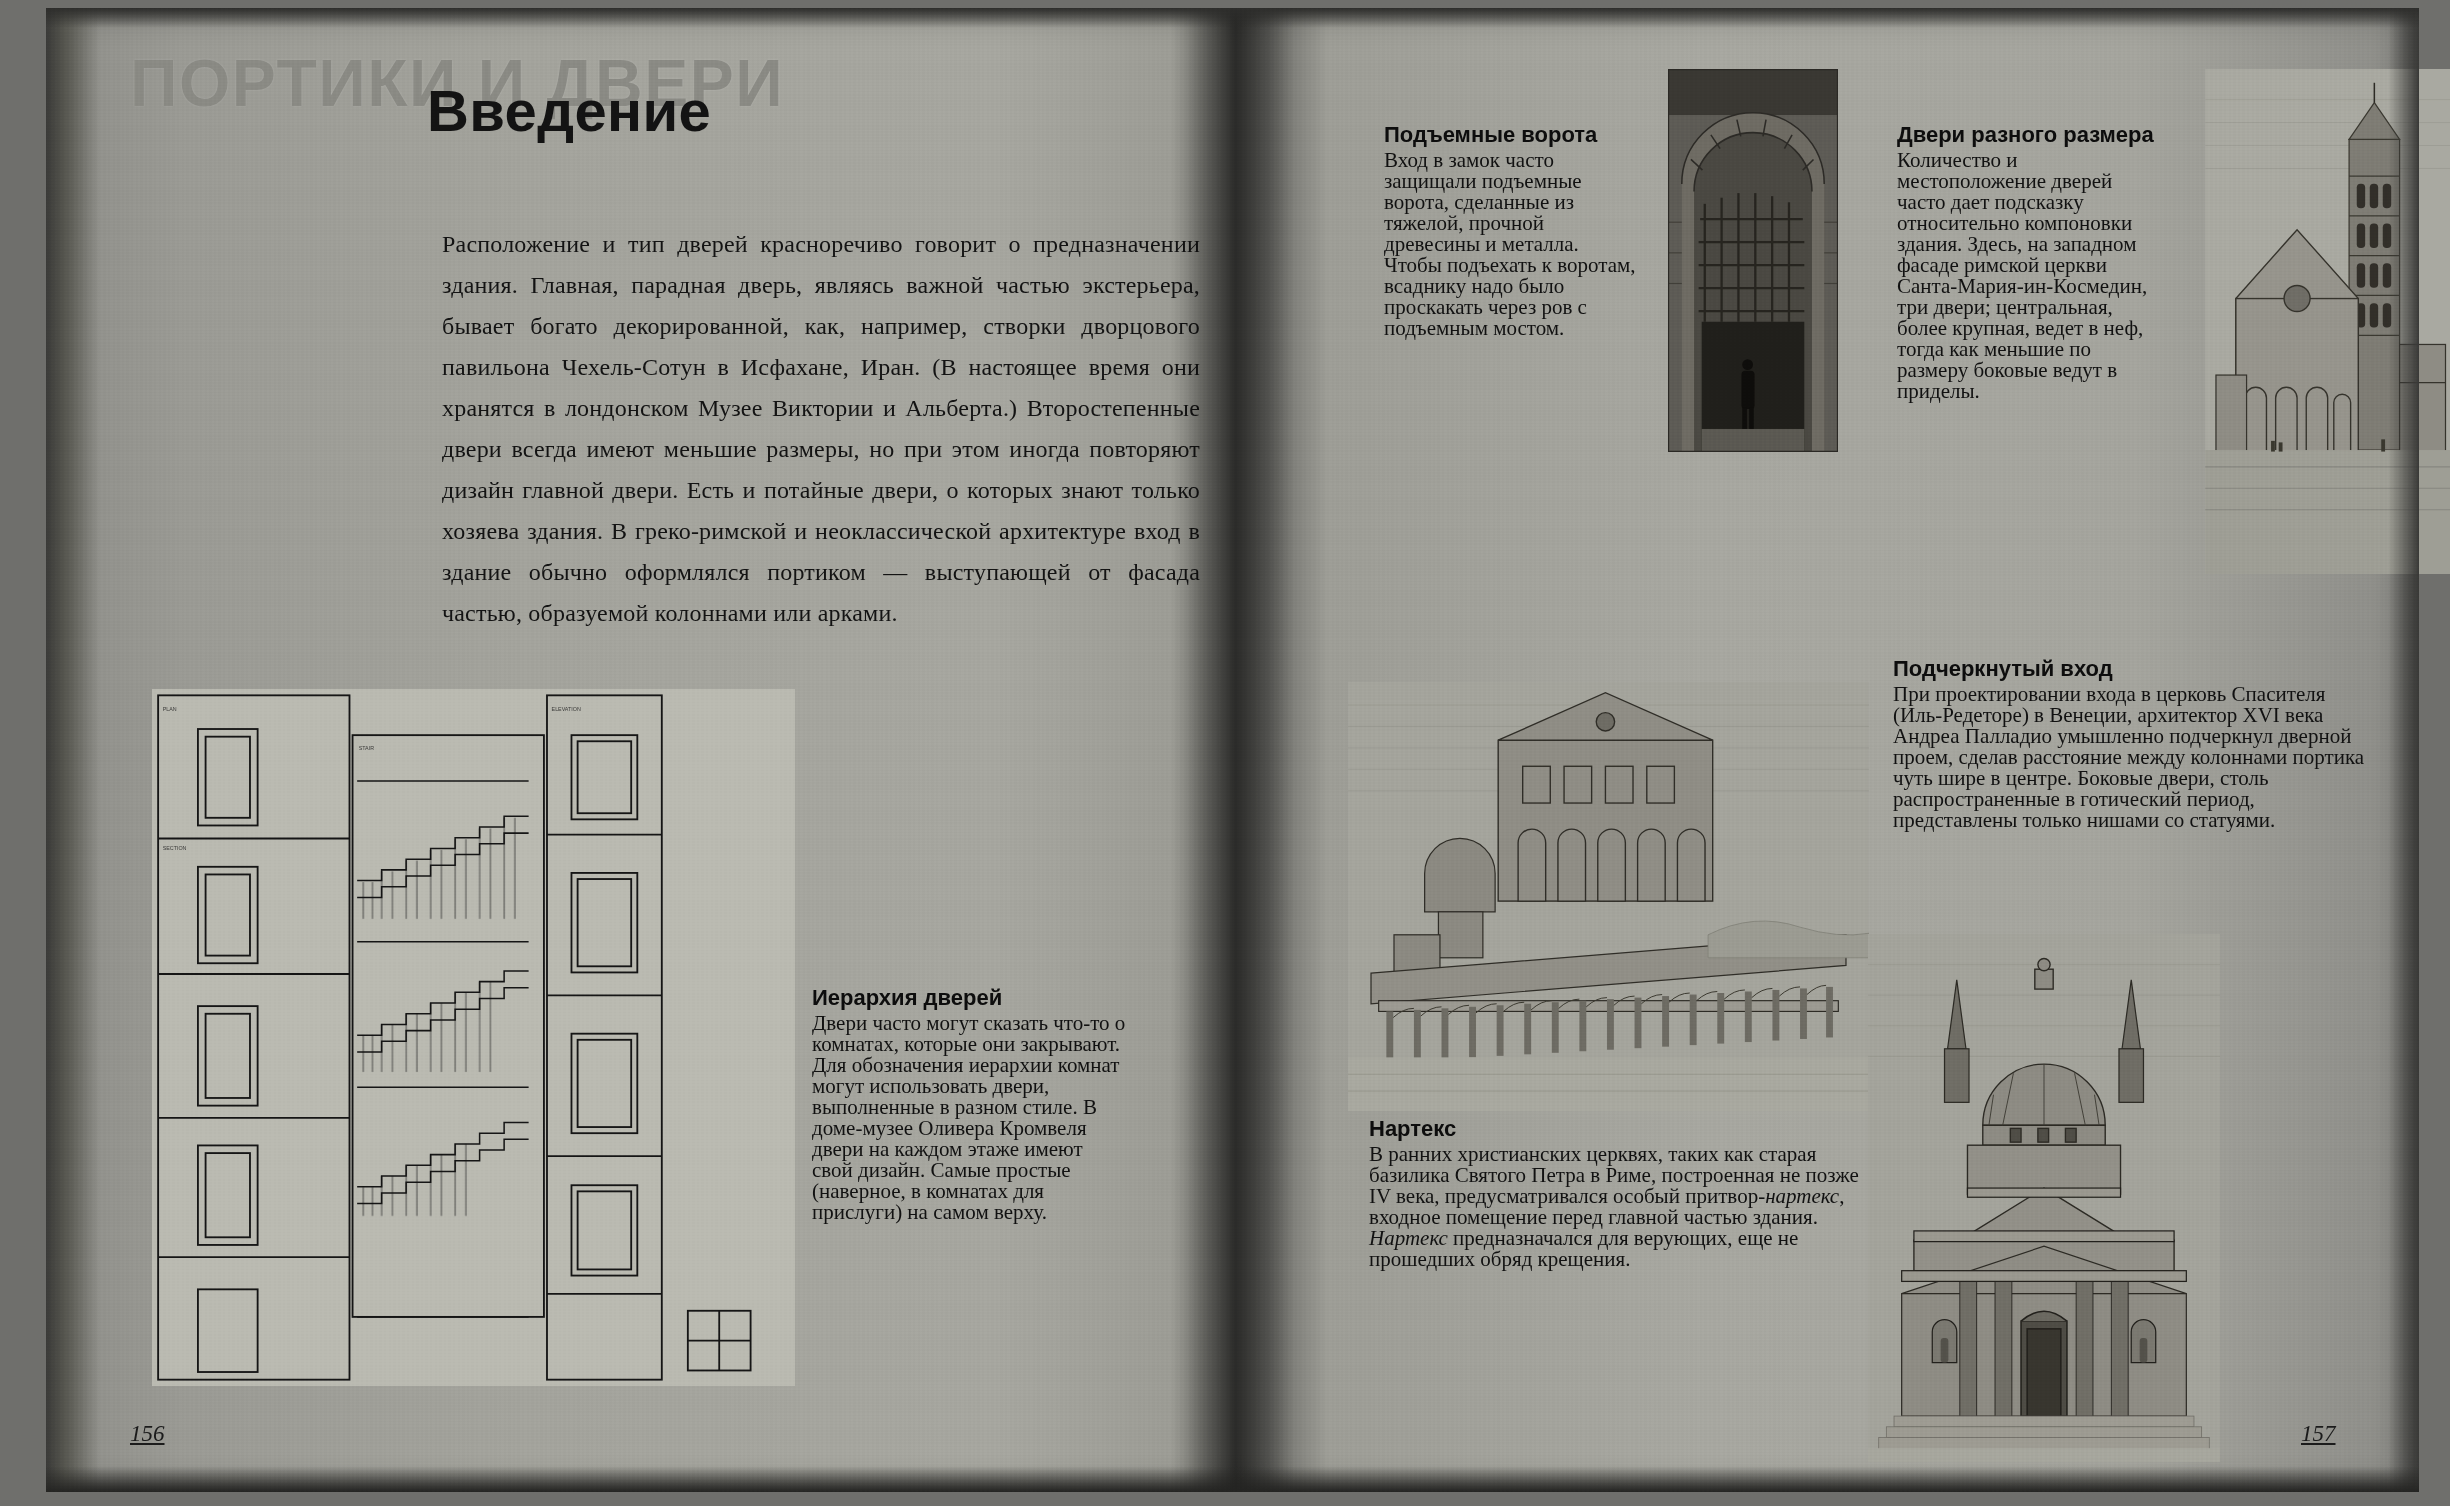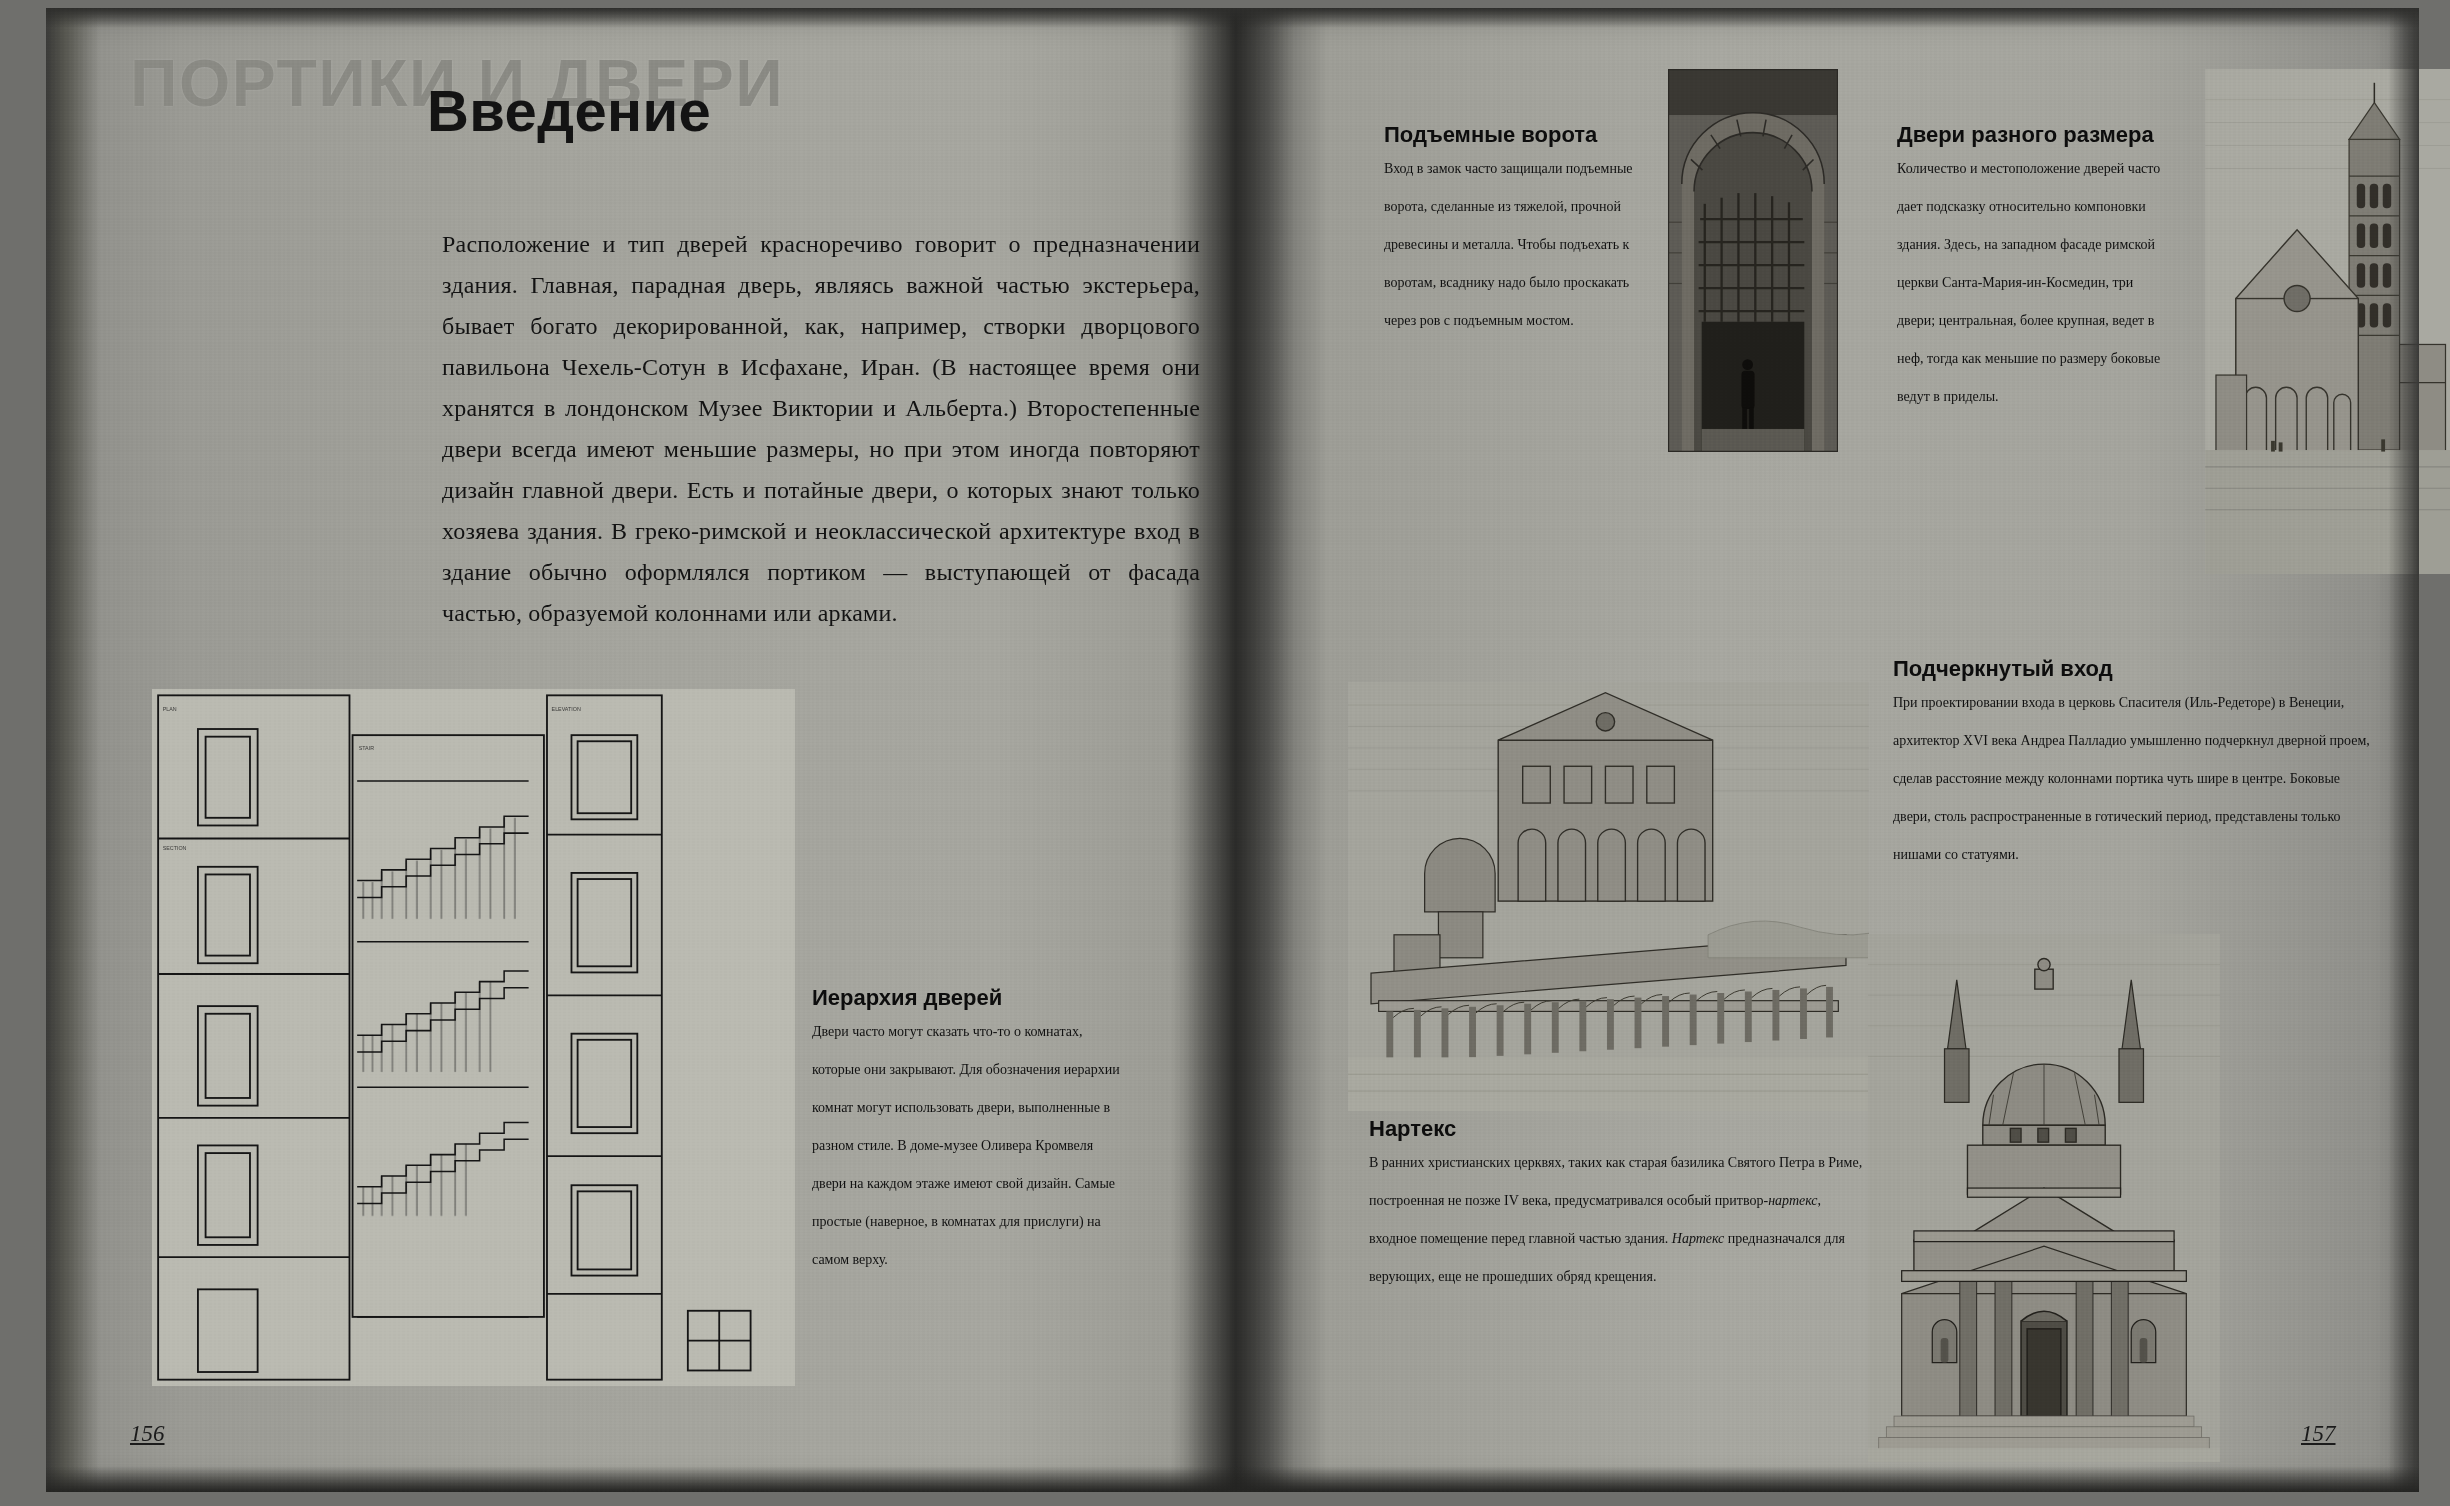--- a/index.html
+++ b/index.html
@@ -96,22 +96,22 @@
   .caption h4 {
     margin: 0 0 3.1px 0;
     font-family: "Liberation Sans", sans-serif;
     font-size: 22px;
     font-weight: bold;
     line-height: 24px;
     color: #0d0d0d;
   }
   .caption p {
     margin: 0;
-    font-size: 14px;
-    line-height: 38px;
+    font-size: 21px;
+    line-height: 21px;
     color: #111;
   }
   .caption p em { font-style: italic; }
 
   
   #cap-hierarchy { left: 766px; top: 978px; width: 314px; }
   #cap-portcullis { left: 1338px; top: 115px; width: 253px; }
   #cap-sizes { left: 1851px; top: 115px; width: 268px; }
   #cap-emphasis { left: 1847px; top: 631px; width: 482px; margin-top: 18px; }
   #cap-narthex { left: 1323px; top: 1109px; width: 498px; }

